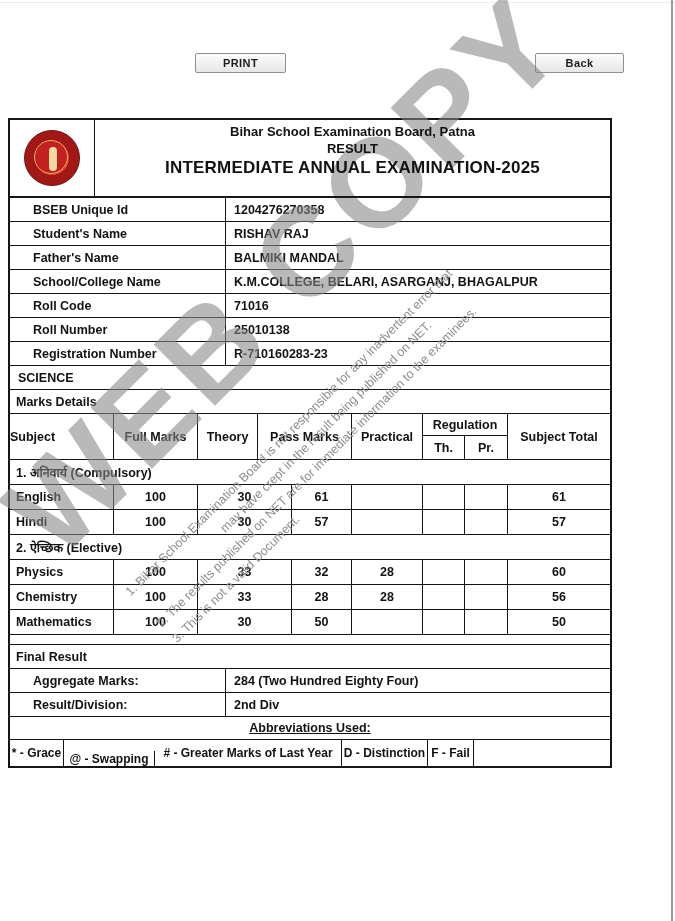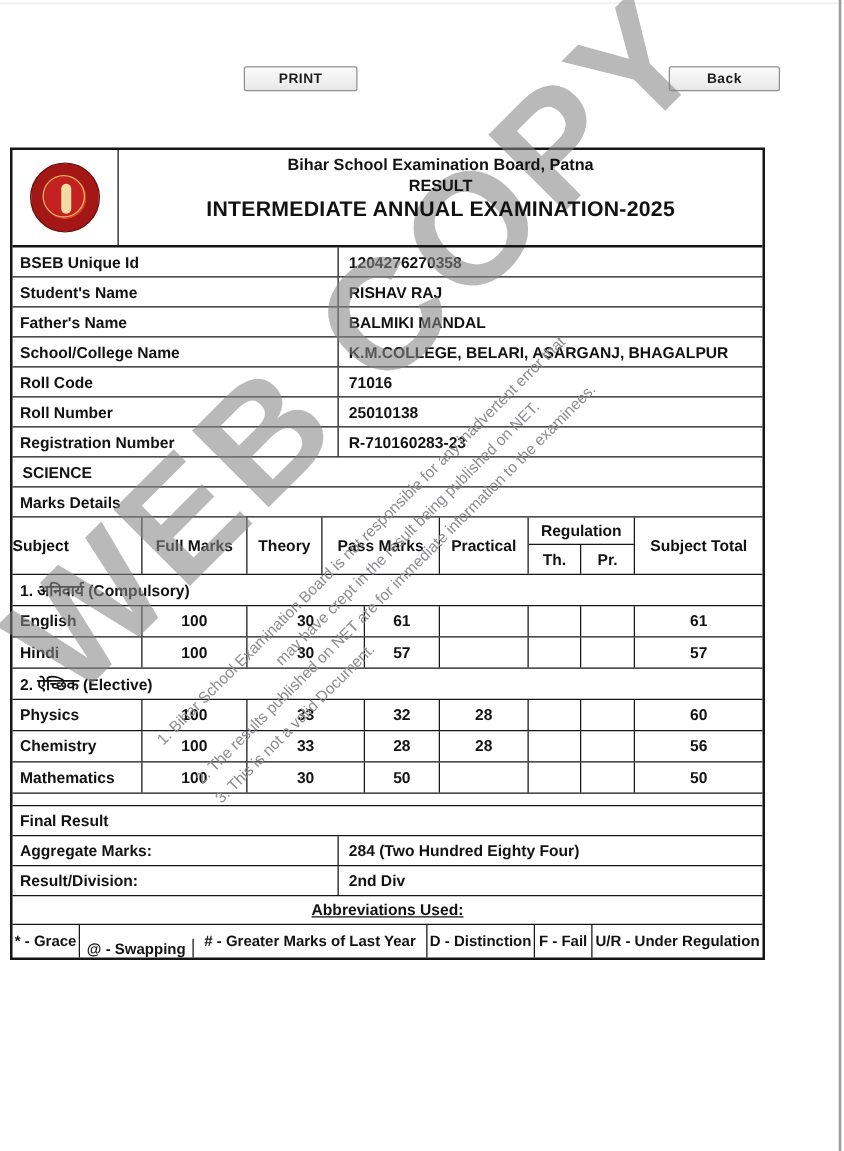--- a/index.html
+++ b/index.html
@@ -37,21 +37,21 @@
                 background:#c32020; border:1.5px solid #e8b35a; }
   .seal-fig { position:absolute; left:24px; top:16px; width:8px; height:24px; border-radius:4px;
               background:#efdca4; }
   .title-cell { flex:1; text-align:center; padding-top:4px; }
   .t-board { font-size:13px; font-weight:700; }
   .t-result { font-size:13px; font-weight:700; margin-top:2px; }
   .t-exam { font-size:17px; font-weight:700; margin-top:2px; letter-spacing:.2px; }
 
   .drow { display:flex; height:24px; border-bottom:1.5px solid #151515; align-items:stretch;
           font-size:12.5px; font-weight:700; }
-  .dlabel { width:261px; border-right:1.5px solid #151515; display:flex; align-items:center; padding-left:6px; }
+  .dlabel { width:216px; border-right:1.5px solid #151515; display:flex; align-items:center; padding-left:23px; }
   .dvalue { flex:1; display:flex; align-items:center; padding-left:8px; }
 
   .full-row { height:24px; border-bottom:1.5px solid #151515; display:flex; align-items:center;
               padding-left:6px; font-size:12.5px; font-weight:700; }
 
   .mhead { display:flex; height:46px; border-bottom:1.5px solid #151515; font-size:12.5px; font-weight:700; }
   .hc { display:flex; align-items:center; justify-content:center; border-right:1.5px solid #151515; }
   .hc.subj { width:104px; justify-content:flex-start; padding-left:0; }
   .hc.w-full{ width:84px; } .hc.w-pass{ width:94px; } .hc.w-th{ width:60px; } .hc.w-pr{ width:71px; }
   .hc.w-tot{ width:102px; border-right:none; }
@@ -232,16 +232,15 @@
 
   <div class="abbr-head">
     <span>Abbreviations Used:</span>
   </div>
   <div class="abbr-row">
     <div class="ac a0">* - Grace</div>
     <div class="ac a1">@ - Swapping</div>
     <div class="ac a2"># - Greater Marks of Last Year</div>
     <div class="ac a3">D - Distinction</div>
     <div class="ac a4">F - Fail</div>
-    <div class="ac a5">U/R - Under Regulation</div>
   </div>
 
 </div>
 
 </body></html>

